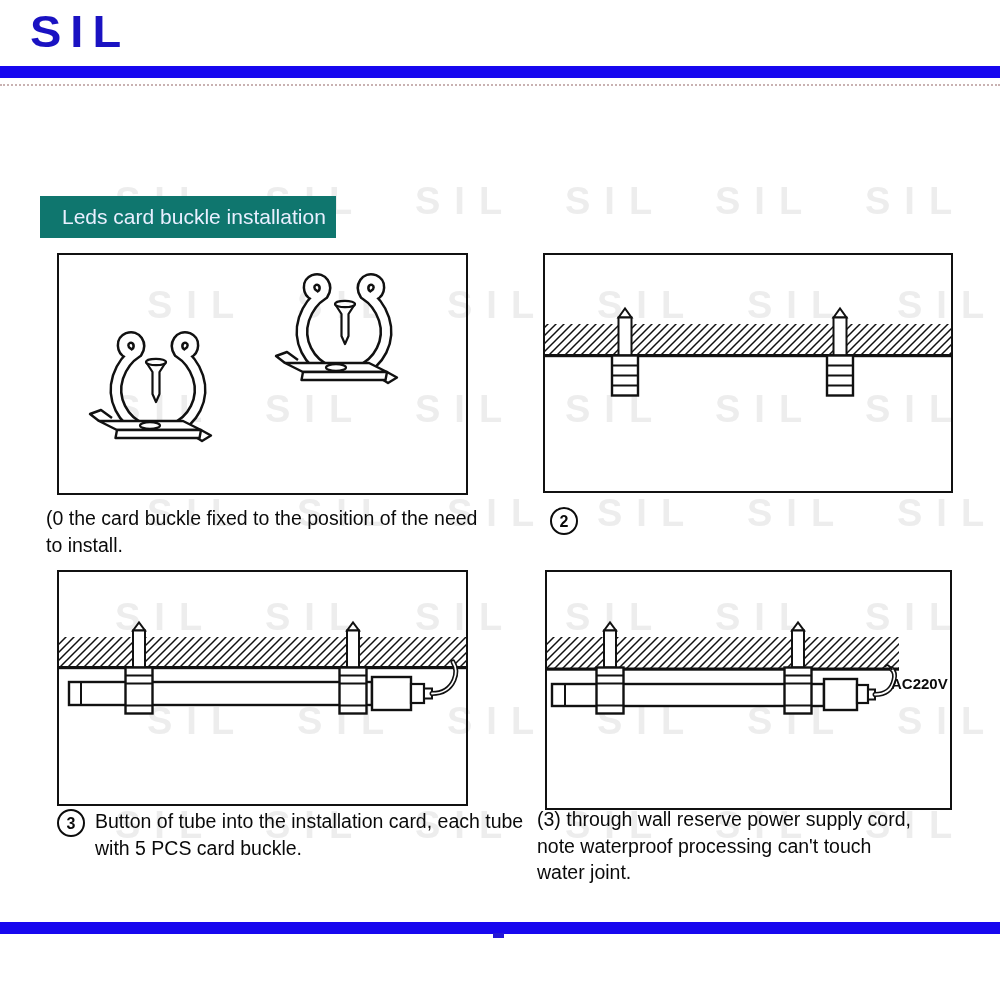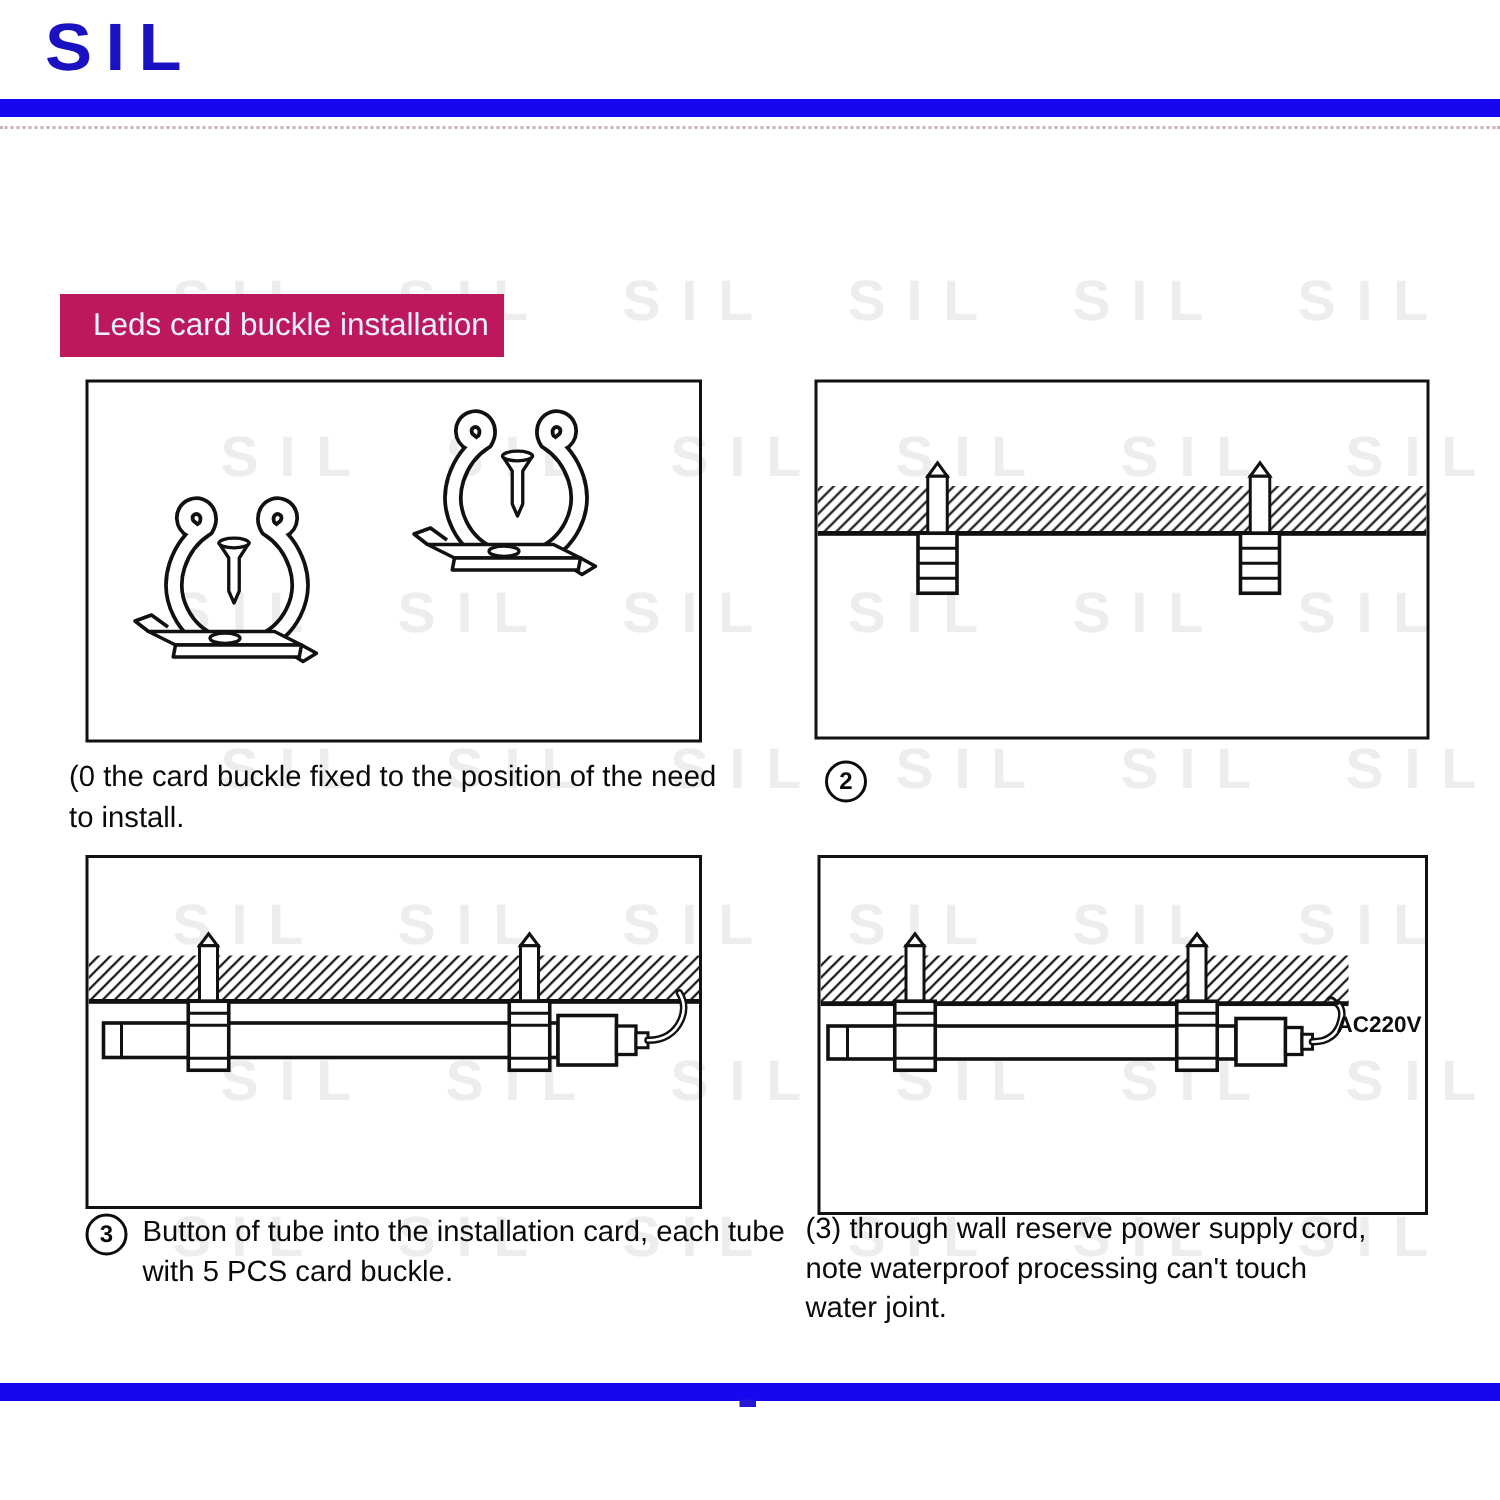--- a/index.html
+++ b/index.html
@@ -13,21 +13,21 @@
   
   .logo{position:absolute;left:30px;top:5px;font-size:47px;font-weight:bold;letter-spacing:9px;color:#1a12c2;transform:scaleY(.95);transform-origin:top left;z-index:2;}
   .tagline{position:absolute;right:12px;top:37px;font-size:19px;color:#1a12b5;z-index:2;}
   .bar-top{position:absolute;left:0;top:66px;width:1000px;height:12px;background:#1707ef;z-index:2;}
   .dotline{position:absolute;left:0;top:84px;width:1000px;border-top:2px dotted #c9b2b2;z-index:2;}
   .bar-bottom{position:absolute;left:0;top:922px;width:1000px;height:12px;background:#1707ef;z-index:2;}
   .page-tick{position:absolute;left:493px;top:933px;width:11px;height:5px;background:#2417d6;z-index:2;}
 
   .title{position:absolute;left:0;top:90px;width:1000px;text-align:center;font-size:54px;letter-spacing:-1px;color:#0d0d0d;z-index:2;}
 
-  .section-label{position:absolute;left:40px;top:196px;width:274px;height:42px;background:#be185d;color:#e8efff;font-size:21px;line-height:42px;padding-left:22px;z-index:2;}
+  .section-label{position:absolute;left:40px;top:196px;width:274px;height:42px;background:#0f766e;color:#e8efff;font-size:21px;line-height:42px;padding-left:22px;z-index:2;}
 
   
   .panel{position:absolute;border:2.2px solid #111;z-index:1;}
   .panel svg{position:absolute;left:0;top:0;}
   .p1{left:57px;top:253px;width:407px;height:238px;}
   .p2{left:543px;top:253px;width:406px;height:236px;}
   .p3{left:57px;top:570px;width:407px;height:232px;}
   .p4{left:545px;top:570px;width:403px;height:236px;}
 
   .voltage{position:absolute;left:344px;top:103px;font-size:15px;font-weight:bold;color:#0c0c0c;z-index:3;}

